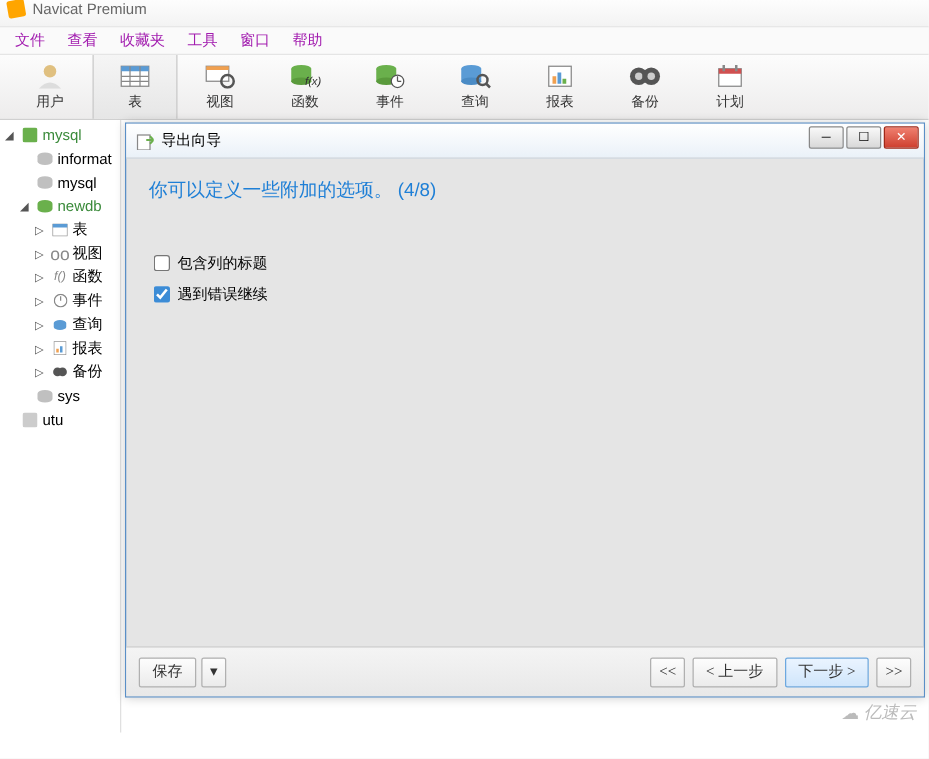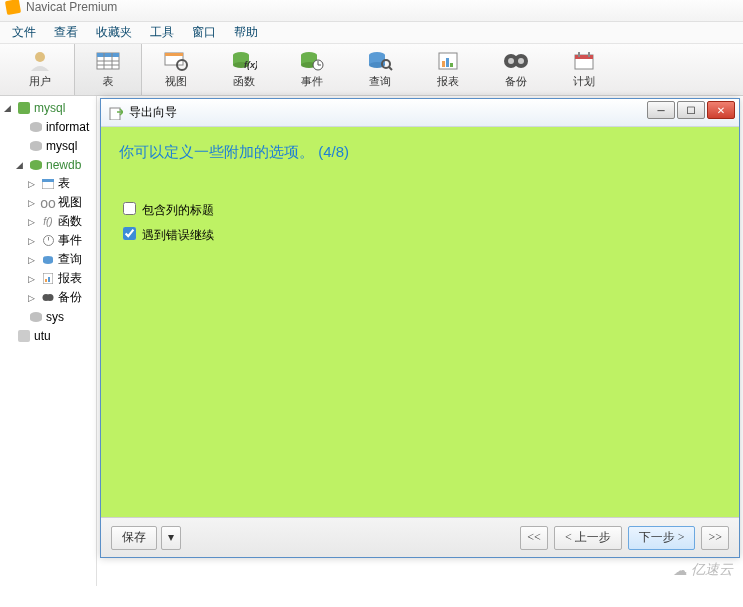--- a/index.html
+++ b/index.html
@@ -29,21 +29,21 @@
     }
     .menubar {
       height: 22px;
       display: flex;
       align-items: center;
       gap: 18px;
       padding-left: 12px;
       background: #fafafa;
       border-bottom: 1px solid #e5e5e5;
     }
-    .menubar span { color: #0c4a6e; cursor: default; }
+    .menubar span { color: #a21caf; cursor: default; }
     .toolbar {
       height: 52px;
       background: linear-gradient(#fcfcfc, #edecec);
       display: flex;
       padding-left: 6px;
       gap: 0;
       border-bottom: 1px solid #d0d0d0;
     }
     .tool-item {
       width: 68px;
@@ -54,21 +54,21 @@
       gap: 2px;
       color: #333;
       font-size: 11px;
     }
     .tool-item.active {
       background: linear-gradient(#f5f5f5, #e6e6e6);
       border: 1px solid #c8c8c8;
       border-top: none;
       border-bottom: none;
     }
-    .tool-icon { width: 28px; height: 22px; display:flex; align-items:center; justify-content:center;font-weight:bold; }
+    .tool-icon { width: 28px; height: 22px; display:flex; align-items:center; justify-content:center; }
     .sidebar {
       position: absolute;
       left: 0; top: 96px;
       width: 97px;
       height: 490px;
       background: #fff;
       border-right: 1px solid #e0e0e0;
       padding-top: 2px;
     }
     .tree-item {
@@ -83,21 +83,21 @@
     .tree-item .arrow { width: 10px; font-size: 9px; color: #555; }
     .tree-item .tree-icon { width: 14px; height: 14px; display:flex; align-items:center; justify-content:center; }
     .tree-item.level1 { padding-left: 16px; }
     .tree-item.level2 { padding-left: 28px; }
     .tree-item.green { color: #3a8a3a; font-weight: 500; }
     .dialog {
       position: absolute;
       left: 100px; top: 98px;
       width: 640px;
       height: 460px;
-      background: #bef264;
+      background: #e5e5e5;
       border: 1px solid #5a8fc7;
       box-shadow: 0 0 8px rgba(0,0,0,0.2);
     }
     .dialog-titlebar {
       height: 28px;
       background: linear-gradient(#fff, #eaf1f8);
       border-bottom: 1px solid #d0d8e0;
       display: flex;
       align-items: center;
       padding-left: 8px;
@@ -125,20 +125,21 @@
       padding: 16px 18px;
       height: 390px;
     }
     .dialog-heading {
       color: #1e7fd6;
       font-size: 15px;
       margin-bottom: 40px;
     }
     .checkbox-row {
       display: flex;
+      align-items: center;
       gap: 6px;
       margin-bottom: 8px;
       padding-left: 4px;
     }
     .checkbox-row input { width: 13px; height: 13px; accent-color: #3c8cd6;}
     .dialog-footer {
       position: absolute;
       bottom: 0; left: 0; right: 0;
       height: 40px;
       background: linear-gradient(#f4f4f4,#e8e8e8);

